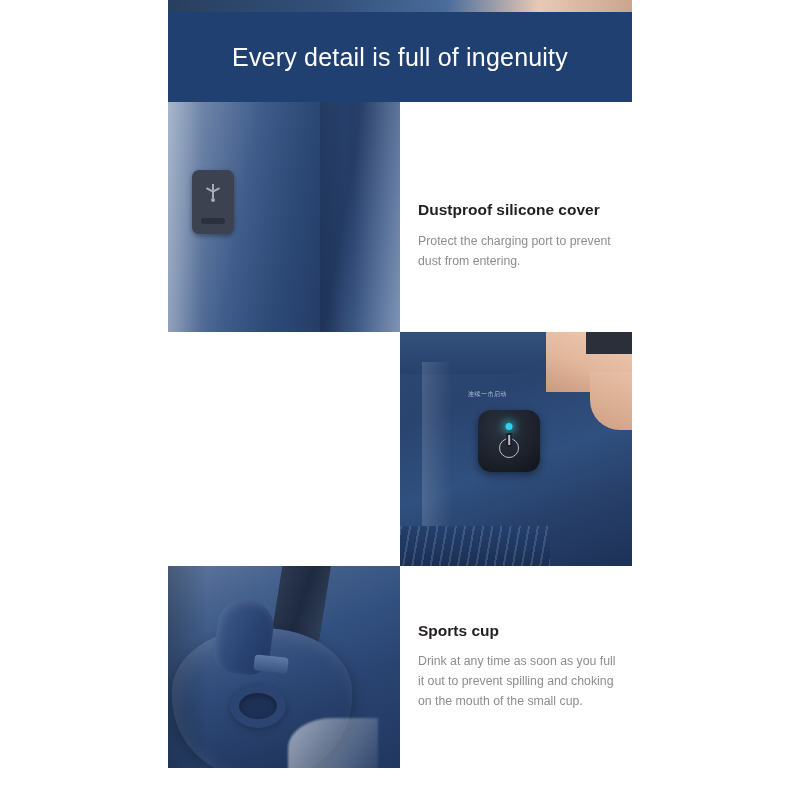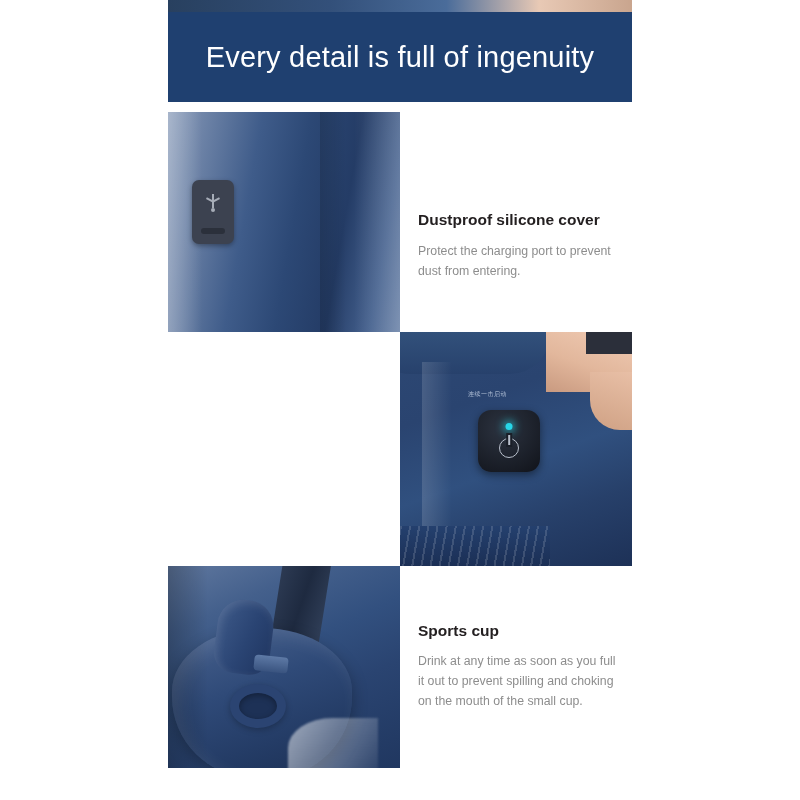--- a/index.html
+++ b/index.html
@@ -53,34 +53,34 @@
     top: 12px;
     width: 464px;
     height: 90px;
     background: #1f4070;
     display: flex;
     align-items: center;
     justify-content: center;
   }
   .banner-title {
     color: #ffffff;
-    font-size: 29px;
+    font-size: 25px;
     font-weight: 400;
     letter-spacing: 0.2px;
     text-align: center;
   }
 
   
   .row {
     position: absolute;
     left: 168px;
     width: 464px;
     display: flex;
   }
-  .row-1 { top: 112px; height: 269px; }
+  .row-1 { top: 102px; height: 269px; }
   .row-2 { top: 332px; height: 234px; }
   .row-3 { top: 566px; height: 202px; }
 
   .cell-img {
     width: 232px;
     height: 100%;
     position: relative;
     overflow: hidden;
   }
   .cell-text {

